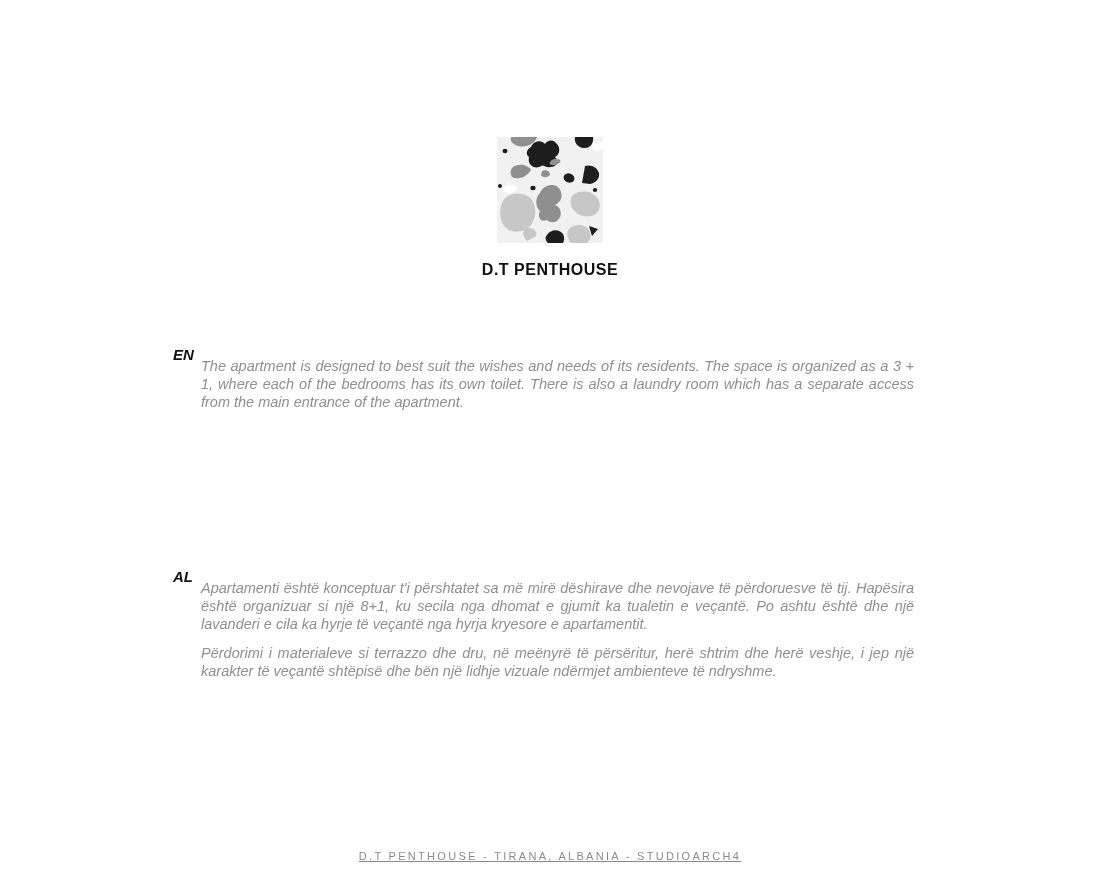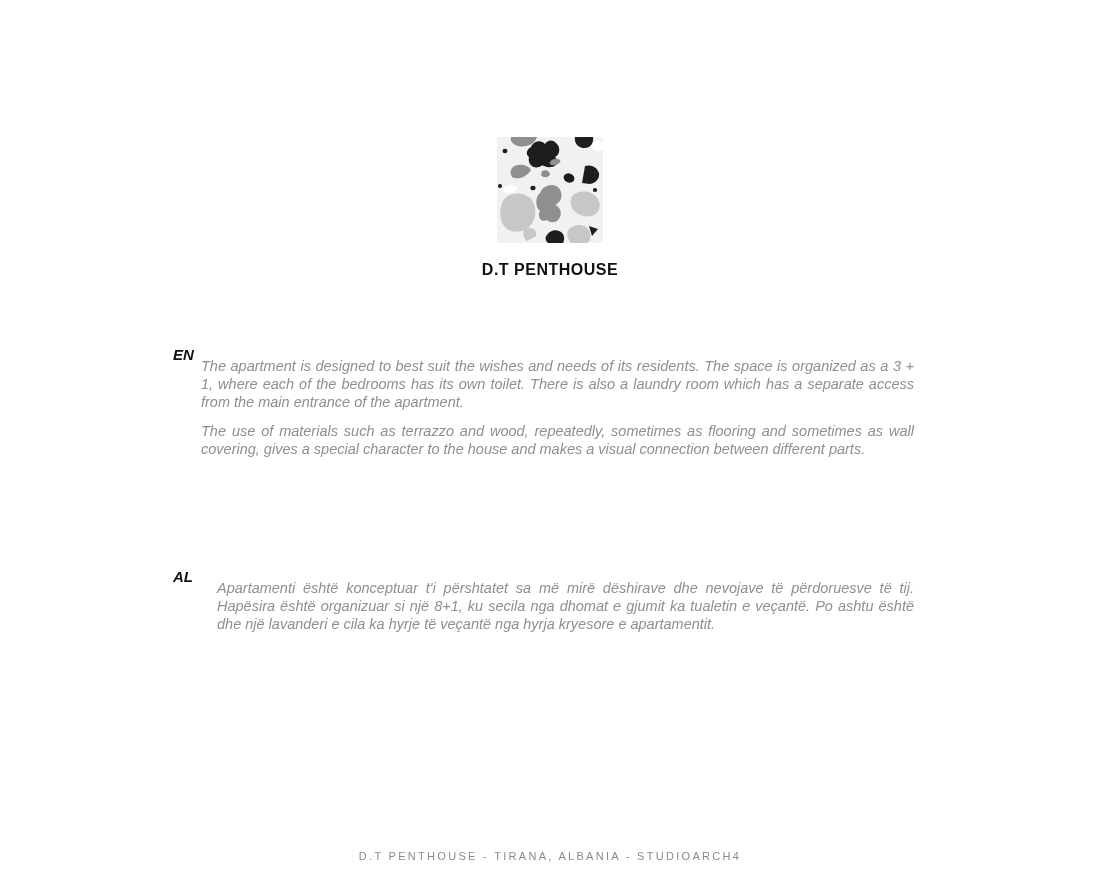--- a/index.html
+++ b/index.html
@@ -30,21 +30,21 @@
     color: #111111;
   }
   .text-section {
     position: absolute;
     left: 173px;
     width: 741px;
     display: flex;
     align-items: flex-start;
   }
   .section-en { top: 346px; }
-  .section-al { top: 568px; gap: 16px; }
+  .section-al { top: 568px; }
   .lang-label {
     flex: 0 0 28px;
     font-size: 15px;
     font-weight: 800;
     font-style: italic;
     color: #111111;
     line-height: 17.8px;
   }
   .section-body {
     flex: 1 1 auto;
@@ -61,20 +61,21 @@
   .footer {
     position: absolute;
     left: 0;
     top: 850px;
     width: 1100px;
     text-align: center;
     font-size: 11px;
     font-weight: 400;
     letter-spacing: 2.3px;
     color: #8a8a8a;
+    text-decoration: underline;
   }
 </style>
 </head>
 <body>
 
 <div class="logo">
   <svg viewBox="0 0 106 106" xmlns="http://www.w3.org/2000/svg">
 
     <rect x="0" y="0" width="106" height="106" fill="#f1f1f1"></rect>
 
@@ -119,24 +120,24 @@
     <path d="M92,89 L101,92 L95,99 Z" fill="#1d1d1d"></path>
   </svg>
 </div>
 
 <h1 class="title">D.T PENTHOUSE</h1>
 
 <div class="text-section section-en">
   <span class="lang-label">EN</span>
   <div class="section-body">
     <p>The apartment is designed to best suit the wishes and needs of its residents. The space is organized as a 3 + 1, where each of the bedrooms has its own toilet. There is also a laundry room which has a separate access from the main entrance of the apartment.</p>
-    <p>The use of materials such as terrazzo and wood, repeatedly, sometimes as flooring and sometimes as wall covering, gives a special character to the house and makes a visual connection between different parts.</p>
   </div>
 </div>
 
 <div class="text-section section-al">
   <span class="lang-label">AL</span>
   <div class="section-body">
     <p>Apartamenti është konceptuar t'i përshtatet sa më mirë dëshirave dhe nevojave të përdoruesve të tij. Hapësira është organizuar si një 8+1, ku secila nga dhomat e gjumit ka tualetin e veçantë. Po ashtu është dhe një lavanderi e cila ka hyrje të veçantë nga hyrja kryesore e apartamentit.</p>
+    <p>Përdorimi i materialeve si terrazzo dhe dru, në meënyrë të përsëritur, herë shtrim dhe herë veshje, i jep një karakter të veçantë shtëpisë dhe bën një lidhje vizuale ndërmjet ambienteve të ndryshme.</p>
   </div>
 </div>
 
 <div class="footer">D.T PENTHOUSE - TIRANA, ALBANIA - STUDIOARCH4</div>
 
 </body></html>

